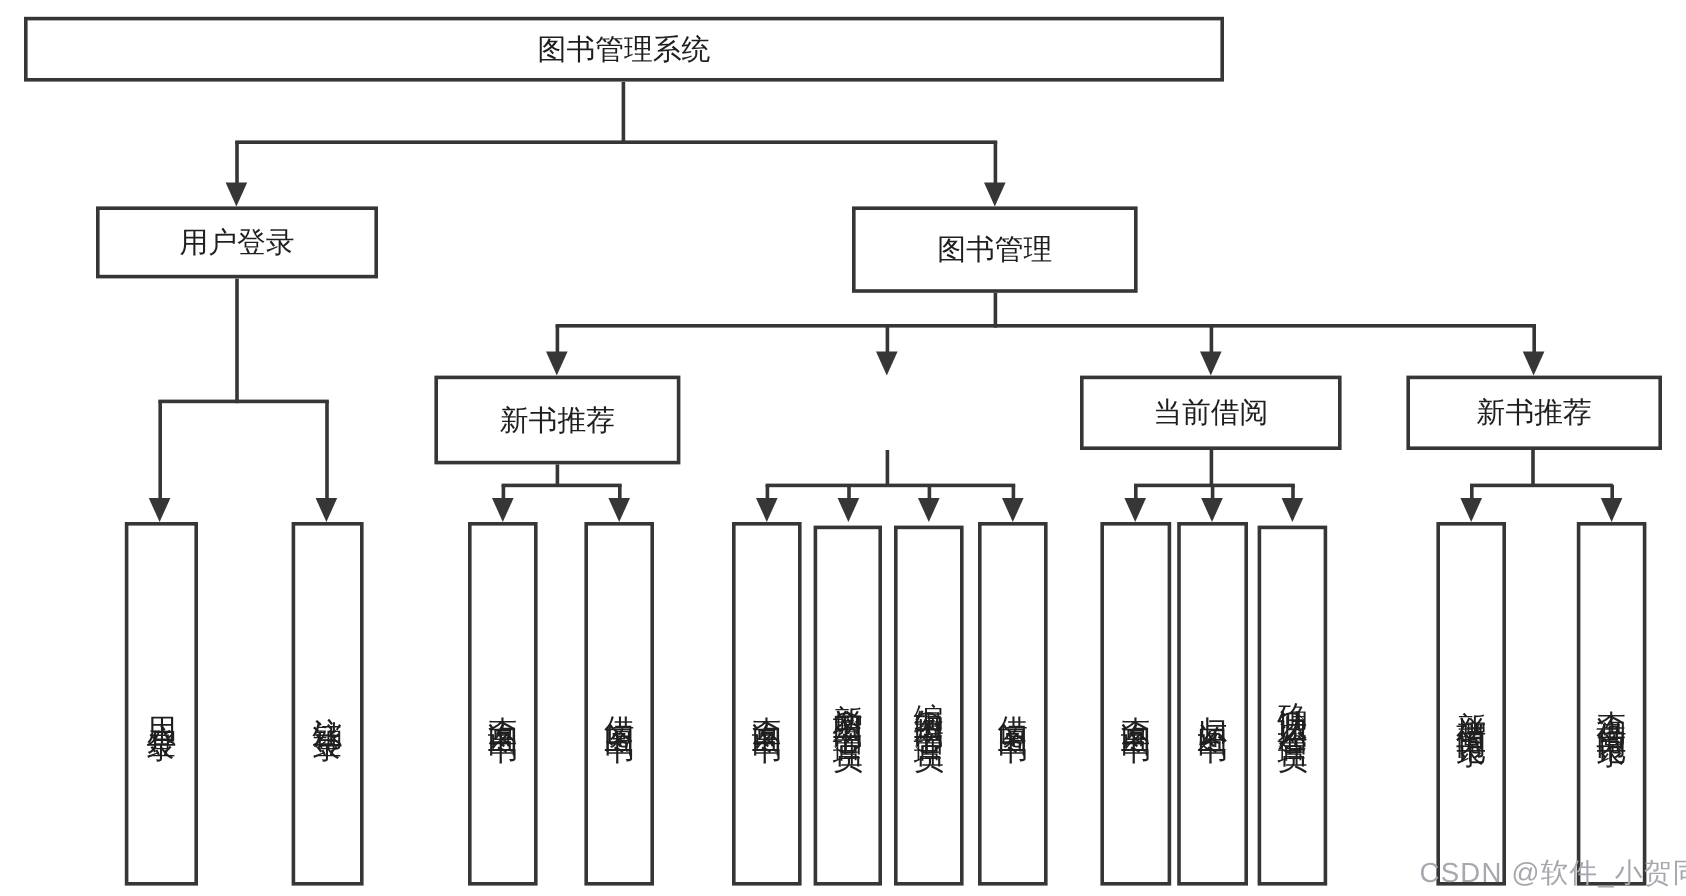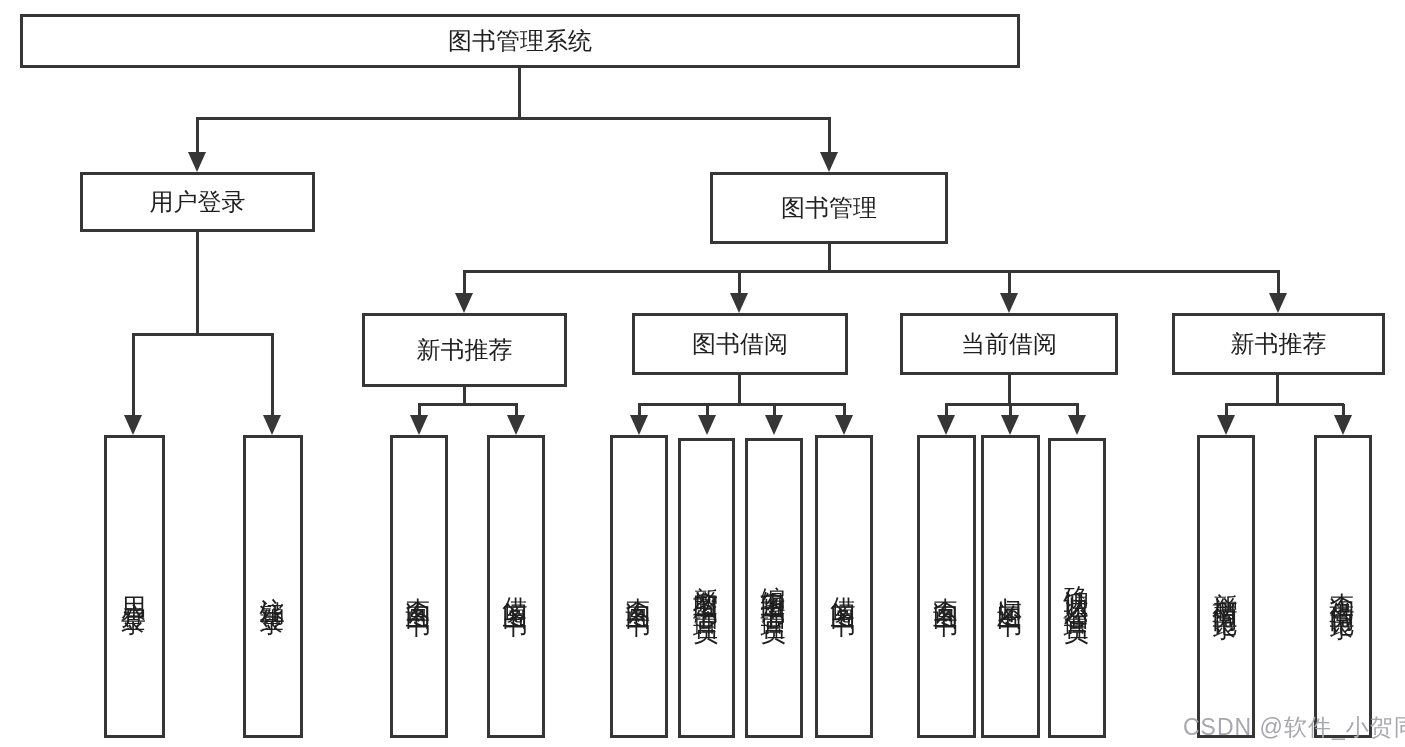--- a/index.html
+++ b/index.html
@@ -77,21 +77,20 @@
   <div class="vline" style="left:463px;top:271px;height:23px;"></div>
   <div class="arrow" style="left:455px;top:293px;"></div>
   <div class="vline" style="left:738px;top:271px;height:23px;"></div>
   <div class="arrow" style="left:730px;top:293px;"></div>
   <div class="vline" style="left:1008px;top:271px;height:23px;"></div>
   <div class="arrow" style="left:1000px;top:293px;"></div>
   <div class="vline" style="left:1277px;top:271px;height:23px;"></div>
   <div class="arrow" style="left:1269px;top:293px;"></div>
 
   <div class="box" style="left:362px;top:313px;width:205px;height:74px;">新书推荐</div>
-  <div class="box" style="left:632px;top:313px;width:216px;height:62px;">图书借阅</div>
   <div class="box" style="left:900px;top:313px;width:218px;height:62px;text-align:center;">当前借阅</div>
   <div class="box" style="left:1172px;top:313px;width:213px;height:62px;">新书推荐</div>
 
   <div class="vline" style="left:463px;top:375px;height:30px;"></div>
   <div class="hline" style="left:418px;top:403px;width:100px;"></div>
   <div class="vline" style="left:418px;top:404px;height:12px;"></div>
   <div class="arrow" style="left:410px;top:415px;"></div>
   <div class="vline" style="left:515px;top:404px;height:12px;"></div>
   <div class="arrow" style="left:507px;top:415px;"></div>
 

